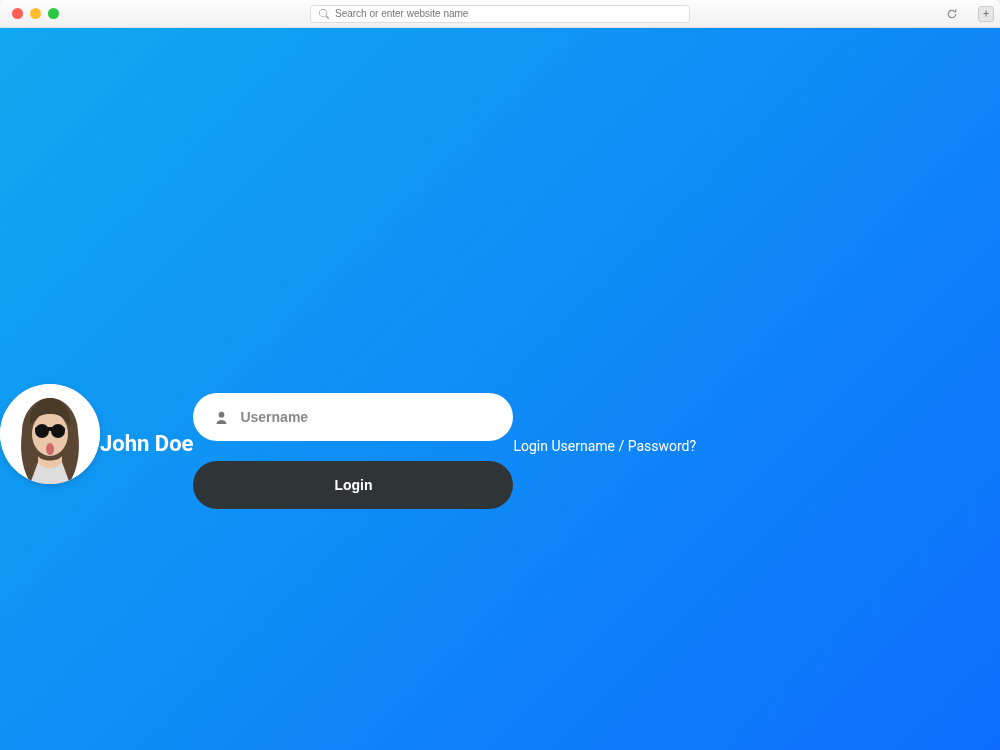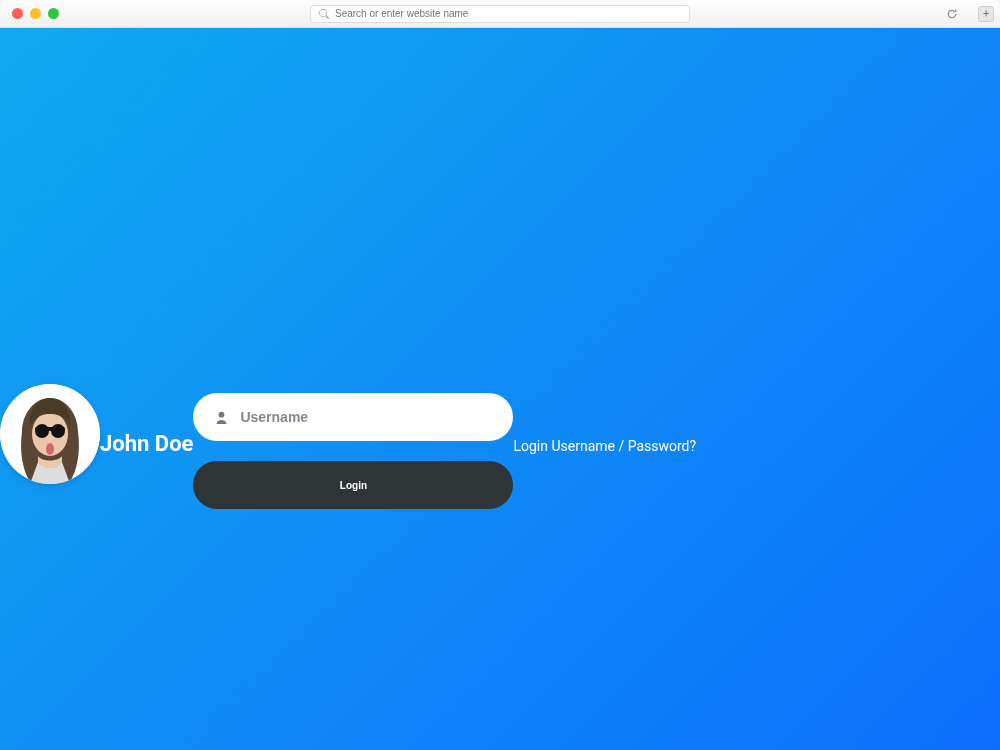--- a/index.html
+++ b/index.html
@@ -79,21 +79,21 @@
   .field {
     width: 100%; height: 48px; background:#fff; border-radius: 28px; display:flex; align-items:center; padding:0 22px; gap:12px;
   }
   .field svg { width:13px; height:13px; fill:#777; flex-shrink:0; }
   .field input {
     border:none; outline:none; font-size:14px; font-weight:600; color:#555; flex:1; background:transparent;
   }
   .field input::placeholder { color:#888; font-weight:600; }
 
   .login-btn {
-    width:100%; height:48px; border-radius:28px; background:#2f3436; color:#fff; border:none; font-size:10px; font-weight:700; cursor:pointer;
+    width:100%; height:48px; border-radius:28px; background:#2f3436; color:#fff; border:none; font-size:14px; font-weight:700; cursor:pointer;
   }
 
   .forgot {
     margin-top: 24px; color:#fff; font-size:14px; text-decoration:none; cursor:pointer;
   }
 </style>
 </head>
 <body>
 
 <div class="browser-chrome">

